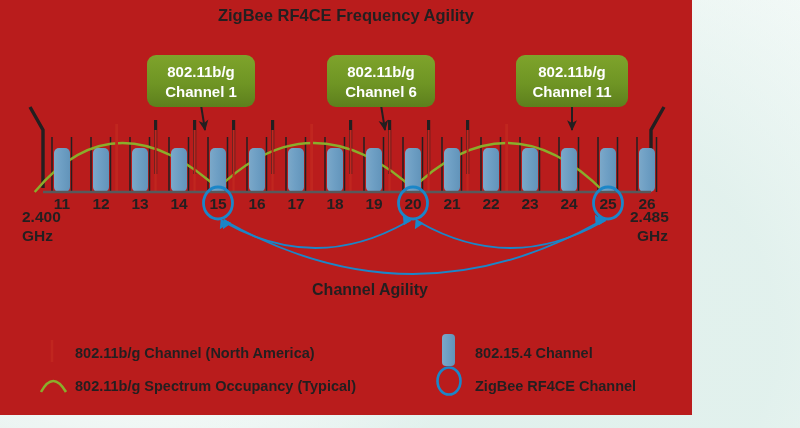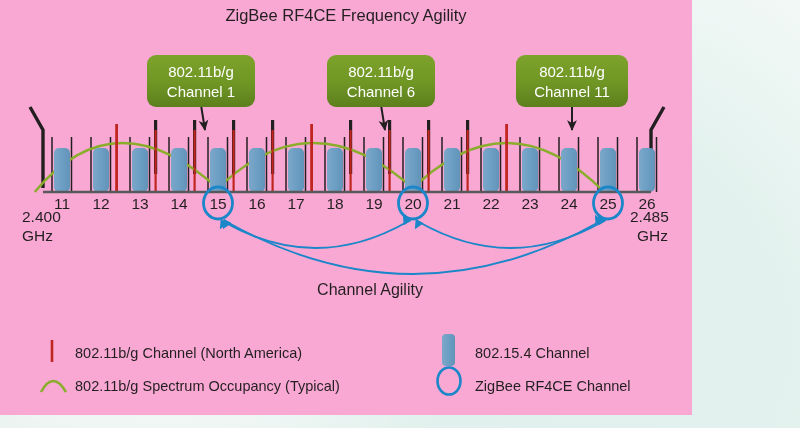--- a/index.html
+++ b/index.html
@@ -12,21 +12,22 @@
   #bg-texture{
     position:absolute;inset:0;
     background:
       radial-gradient(circle at 18% 22%, rgba(255,255,255,.85) 0 28%, rgba(0,0,0,0) 60%),
       radial-gradient(circle at 72% 78%, rgba(224,240,236,.9) 0 30%, rgba(0,0,0,0) 62%),
       radial-gradient(circle at 88% 12%, rgba(244,250,248,.9) 0 26%, rgba(0,0,0,0) 55%),
       linear-gradient(150deg,#eef6f3 0%,#e3efec 45%,#eef7f4 100%);
   }
   #card{
     position:absolute;left:0;top:0;width:692px;height:415px;
-    background:#f9a8d4;
+    background:#b91c1c;
+    font-weight:bold;
   }
   #figure{position:absolute;left:0;top:0;width:692px;height:415px;}
   .nosel{user-select:none;}
 </style>
 </head>
 <body>
 
 <div id="bg-texture"></div>
 
 <div id="card">

